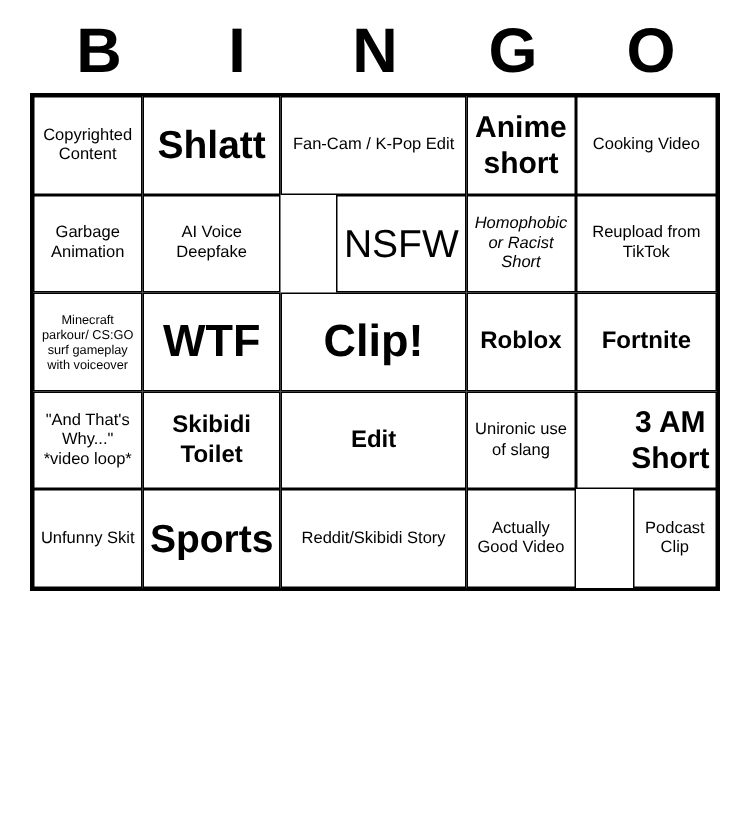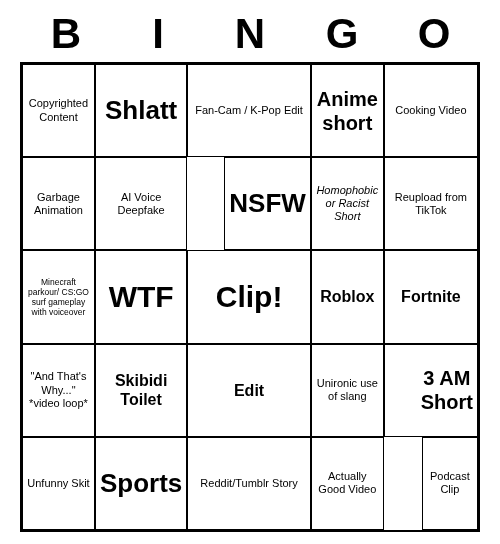--- a/index.html
+++ b/index.html
@@ -24,21 +24,21 @@
       font-size: 42px;
       font-weight: bold;
       width: 80px;
       text-align: center;
     }
     .bingo-grid {
       display: grid;
       grid-template-columns: repeat(5, 1fr);
       grid-template-rows: repeat(5, 1fr);
       width: 460px;
-      height: 470px;
+      height: 332px;
       border: 2px solid #000;
     }
     .bingo-cell {
       border: 1px solid #000;
       display: flex;
       align-items: center;
       justify-content: center;
       text-align: center;
       padding: 4px;
       font-size: 11px;
@@ -58,31 +58,31 @@
 </div>
 
 <div class="bingo-grid" id="bingo-grid">
 <div class="bingo-cell" style="font-size: 11px;">Copyrighted Content</div>
     <div class="bingo-cell" style="font-size: 26px; font-weight: bold;">Shlatt</div>
     <div class="bingo-cell" style="font-size: 11px;">Fan-Cam / K-Pop Edit</div>
     <div class="bingo-cell" style="font-size: 20px; font-weight: bold;">Anime short</div>
     <div class="bingo-cell" style="font-size: 11px;">Cooking Video</div>
     <div class="bingo-cell" style="font-size: 11px;">Garbage Animation</div>
     <div class="bingo-cell" style="font-size: 11px;">AI Voice Deepfake</div>
-    <div class="bingo-cell" style="font-size: 26px; font-weight: bold; margin-left: 37px;">NSFW</div>
+    <div class="bingo-cell" style="font-size: 26px; font-weight: normal; margin-left: 37px;">NSFW</div>
     <div class="bingo-cell" style="font-size: 11px; font-style: italic;">Homophobic or Racist Short</div>
     <div class="bingo-cell" style="font-size: 11px;">Reupload from TikTok</div>
     <div class="bingo-cell" style="font-size: 8.5px; line-height: 1.2;">Minecraft parkour/ CS:GO surf gameplay with voiceover</div>
     <div class="bingo-cell" style="font-size: 30px; font-weight: bold;">WTF</div>
     <div class="bingo-cell" style="font-size: 30px; font-weight: bold;">Clip!</div>
     <div class="bingo-cell" style="font-size: 16px; font-weight: bold;">Roblox</div>
     <div class="bingo-cell" style="font-size: 16px; font-weight: bold;">Fortnite</div>
     <div class="bingo-cell" style="font-size: 11px;">"And That's Why..." *video loop*</div>
     <div class="bingo-cell" style="font-size: 16px; font-weight: bold;">Skibidi Toilet</div>
     <div class="bingo-cell" style="font-size: 16px; font-weight: bold;">Edit</div>
     <div class="bingo-cell" style="font-size: 11px;">Unironic use of slang</div>
     <div class="bingo-cell" style="font-size: 20px; font-weight: bold; padding-left: 36px;">3 AM Short</div>
     <div class="bingo-cell" style="font-size: 11px;">Unfunny Skit</div>
     <div class="bingo-cell" style="font-size: 26px; font-weight: bold;">Sports</div>
-    <div class="bingo-cell" style="font-size: 11px;">Reddit/Tumblr Story</div>
+    <div class="bingo-cell" style="font-size: 11px;">Reddit/Skibidi Story</div>
     <div class="bingo-cell" style="font-size: 11px;">Actually Good Video</div>
     <div class="bingo-cell" style="font-size: 11px; margin-left: 38px;">Podcast Clip</div>
   </div>
 
 </body></html>

